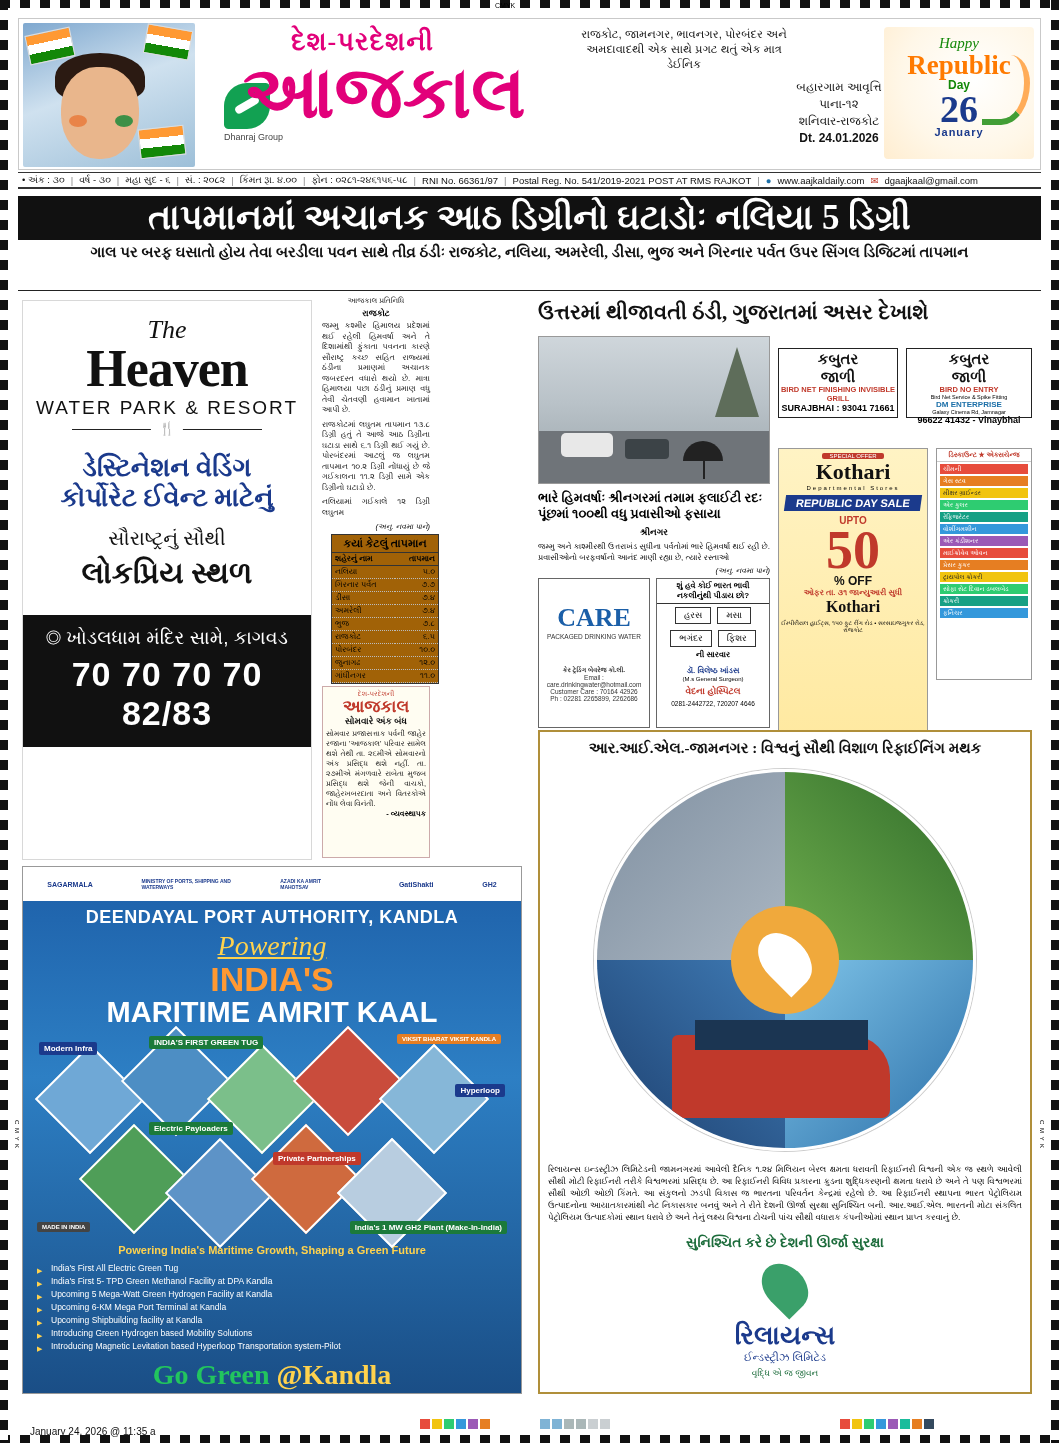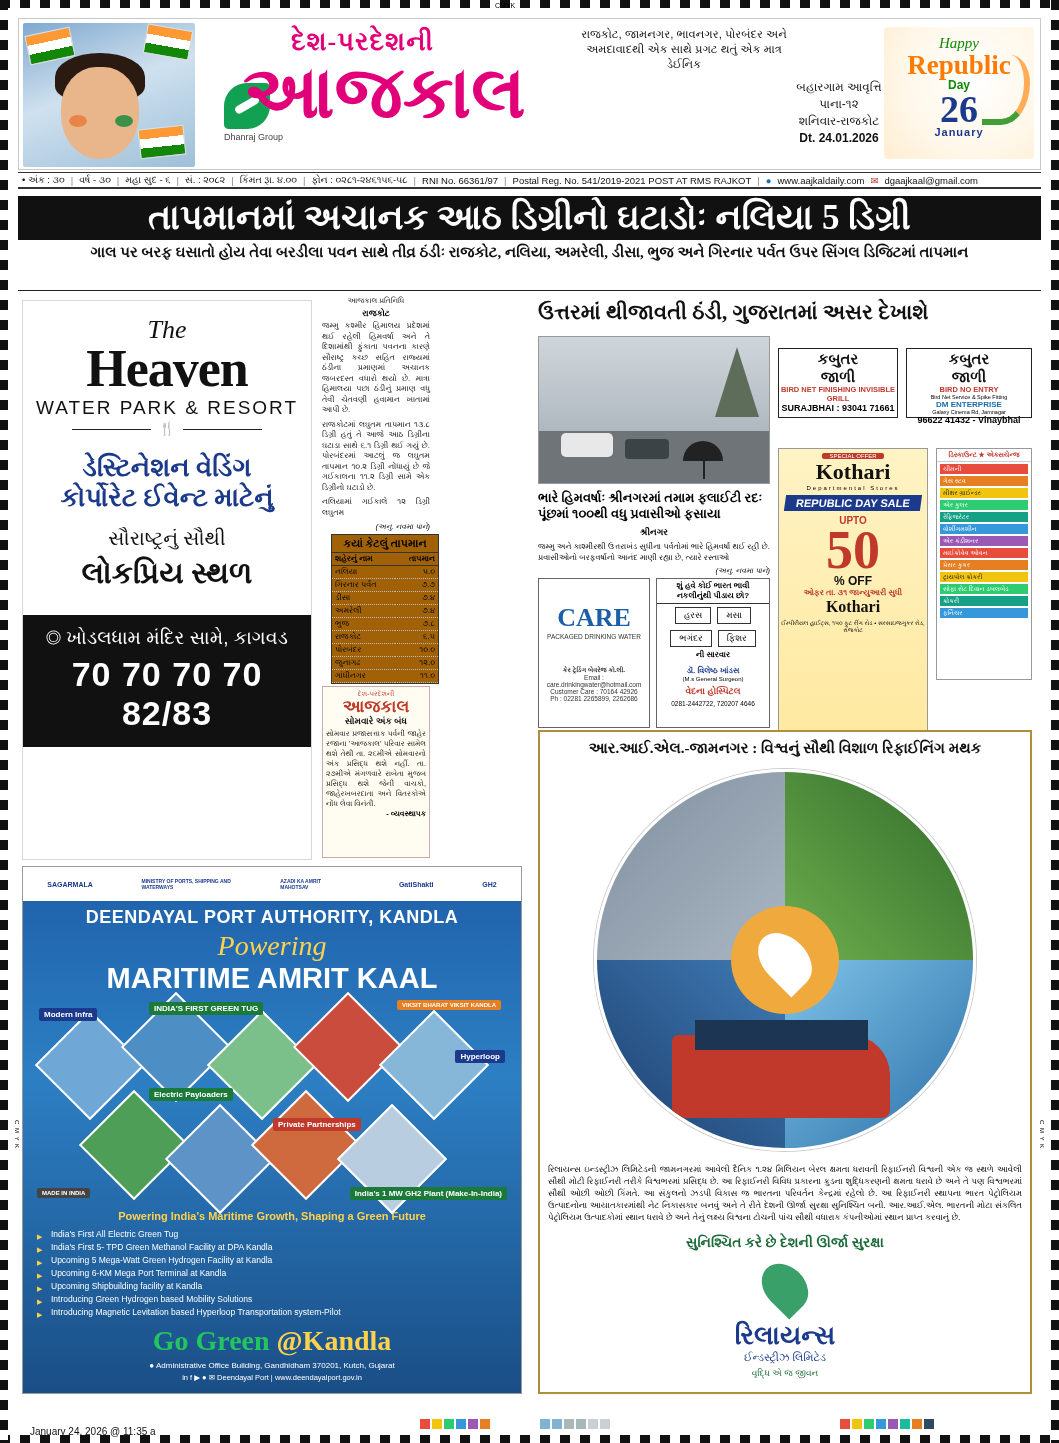--- a/index.html
+++ b/index.html
@@ -185,21 +185,21 @@
   .rel-logo .rl-flame { width:40px; height:52px; margin:0 auto; background:#3aa06a; border-radius:50% 50% 50% 0; transform:rotate(-45deg);}
   .rel-logo .rl-n { font-family:"Liberation Serif",serif; font-size:26px; font-weight:bold; color:#1b3a8c; margin-top:8px;}
   .rel-logo .rl-s { font-size:11px; color:#1b3a8c;}
   .rel-logo .rl-t { font-size:9px; color:#1b6b3a; margin-top:4px;}
 
   
   .kandla { position:absolute; left:22px; top:866px; width:500px; height:528px;
       border:1px solid #999; background:linear-gradient(#1d5fa8,#2d7fc4 40%,#1a4e86);}
   .kandla .logos { background:#fff; height:34px; display:flex; align-items:center; justify-content:space-around; font-size:7px; font-weight:bold; color:#1b3a8c;}
   .kandla .dpa { text-align:center; color:#fff; font-size:18px; font-weight:bold; margin-top:6px; letter-spacing:.5px;}
-  .kandla .pw { text-align:center; color:#ffd24d; font-style:italic; font-family:"Liberation Serif",serif; font-size:28px; margin-top:2px;}
+  .kandla .pw { text-align:center; color:#ffd24d; font-style:italic; font-family:"Liberation Serif",serif; font-size:28px; margin-top:2px;text-decoration:underline;}
   .kandla .ind { text-align:center; font-size:34px; font-weight:bold; color:#ff9933; line-height:34px;}
   .kandla .mar { text-align:center; font-size:29px; font-weight:bold; color:#fff; line-height:32px;}
   .kandla .collage { margin:8px 10px; height:200px; position:relative;}
   .kandla .tile { position:absolute; background:#9fd0ee; border:2px solid #fff; transform:rotate(45deg);}
   .kandla .tag { position:absolute; background:#1b3a8c; color:#fff; font-size:8px; font-weight:bold; padding:2px 5px; border-radius:2px;}
   .kandla .tagline { text-align:center; color:#ffd24d; font-size:11px; font-weight:bold;}
   .kandla ul { list-style:none; margin:6px 14px; padding:0;}
   .kandla li { color:#fff; font-size:8.5px; line-height:13px; position:relative; padding-left:14px;}
   .kandla li:before { content:'▶'; color:#ffd24d; position:absolute; left:0; font-size:7px; top:2px;}
   .kandla .go { text-align:center; font-size:28px; font-weight:bold; color:#22c55e; margin-top:4px; font-family:"Liberation Serif",serif;}
@@ -493,20 +493,21 @@
   <div class="kandla">
     <div class="logos">
       <span>SAGARMALA</span>
       <span style="max-width:90px;font-size:5px;">MINISTRY OF PORTS, SHIPPING AND WATERWAYS</span>
       <span style="max-width:70px;font-size:5px;">AZADI KA AMRIT MAHOTSAV</span>
       <span>GatiShakti</span>
       <span>GH2</span>
     </div>
     <div class="dpa">DEENDAYAL PORT AUTHORITY, KANDLA</div>
     <div class="pw">Powering</div>
+    <div class="ind">INDIA'S</div>
     <div class="mar">MARITIME AMRIT KAAL</div>
 
     <div class="collage">
       <div class="tile" style="left:18px;top:24px;width:78px;height:78px;background:#6fa8d6;"></div>
       <div class="tile" style="left:104px;top:6px;width:78px;height:78px;background:#4d8ec4;"></div>
       <div class="tile" style="left:190px;top:24px;width:78px;height:78px;background:#7bbf8a;"></div>
       <div class="tile" style="left:276px;top:6px;width:78px;height:78px;background:#c94c3c;"></div>
       <div class="tile" style="left:362px;top:24px;width:78px;height:78px;background:#86b7d8;"></div>
       <div class="tile" style="left:62px;top:104px;width:78px;height:78px;background:#4f9e58;"></div>
       <div class="tile" style="left:148px;top:118px;width:78px;height:78px;background:#5d93c7;"></div>

